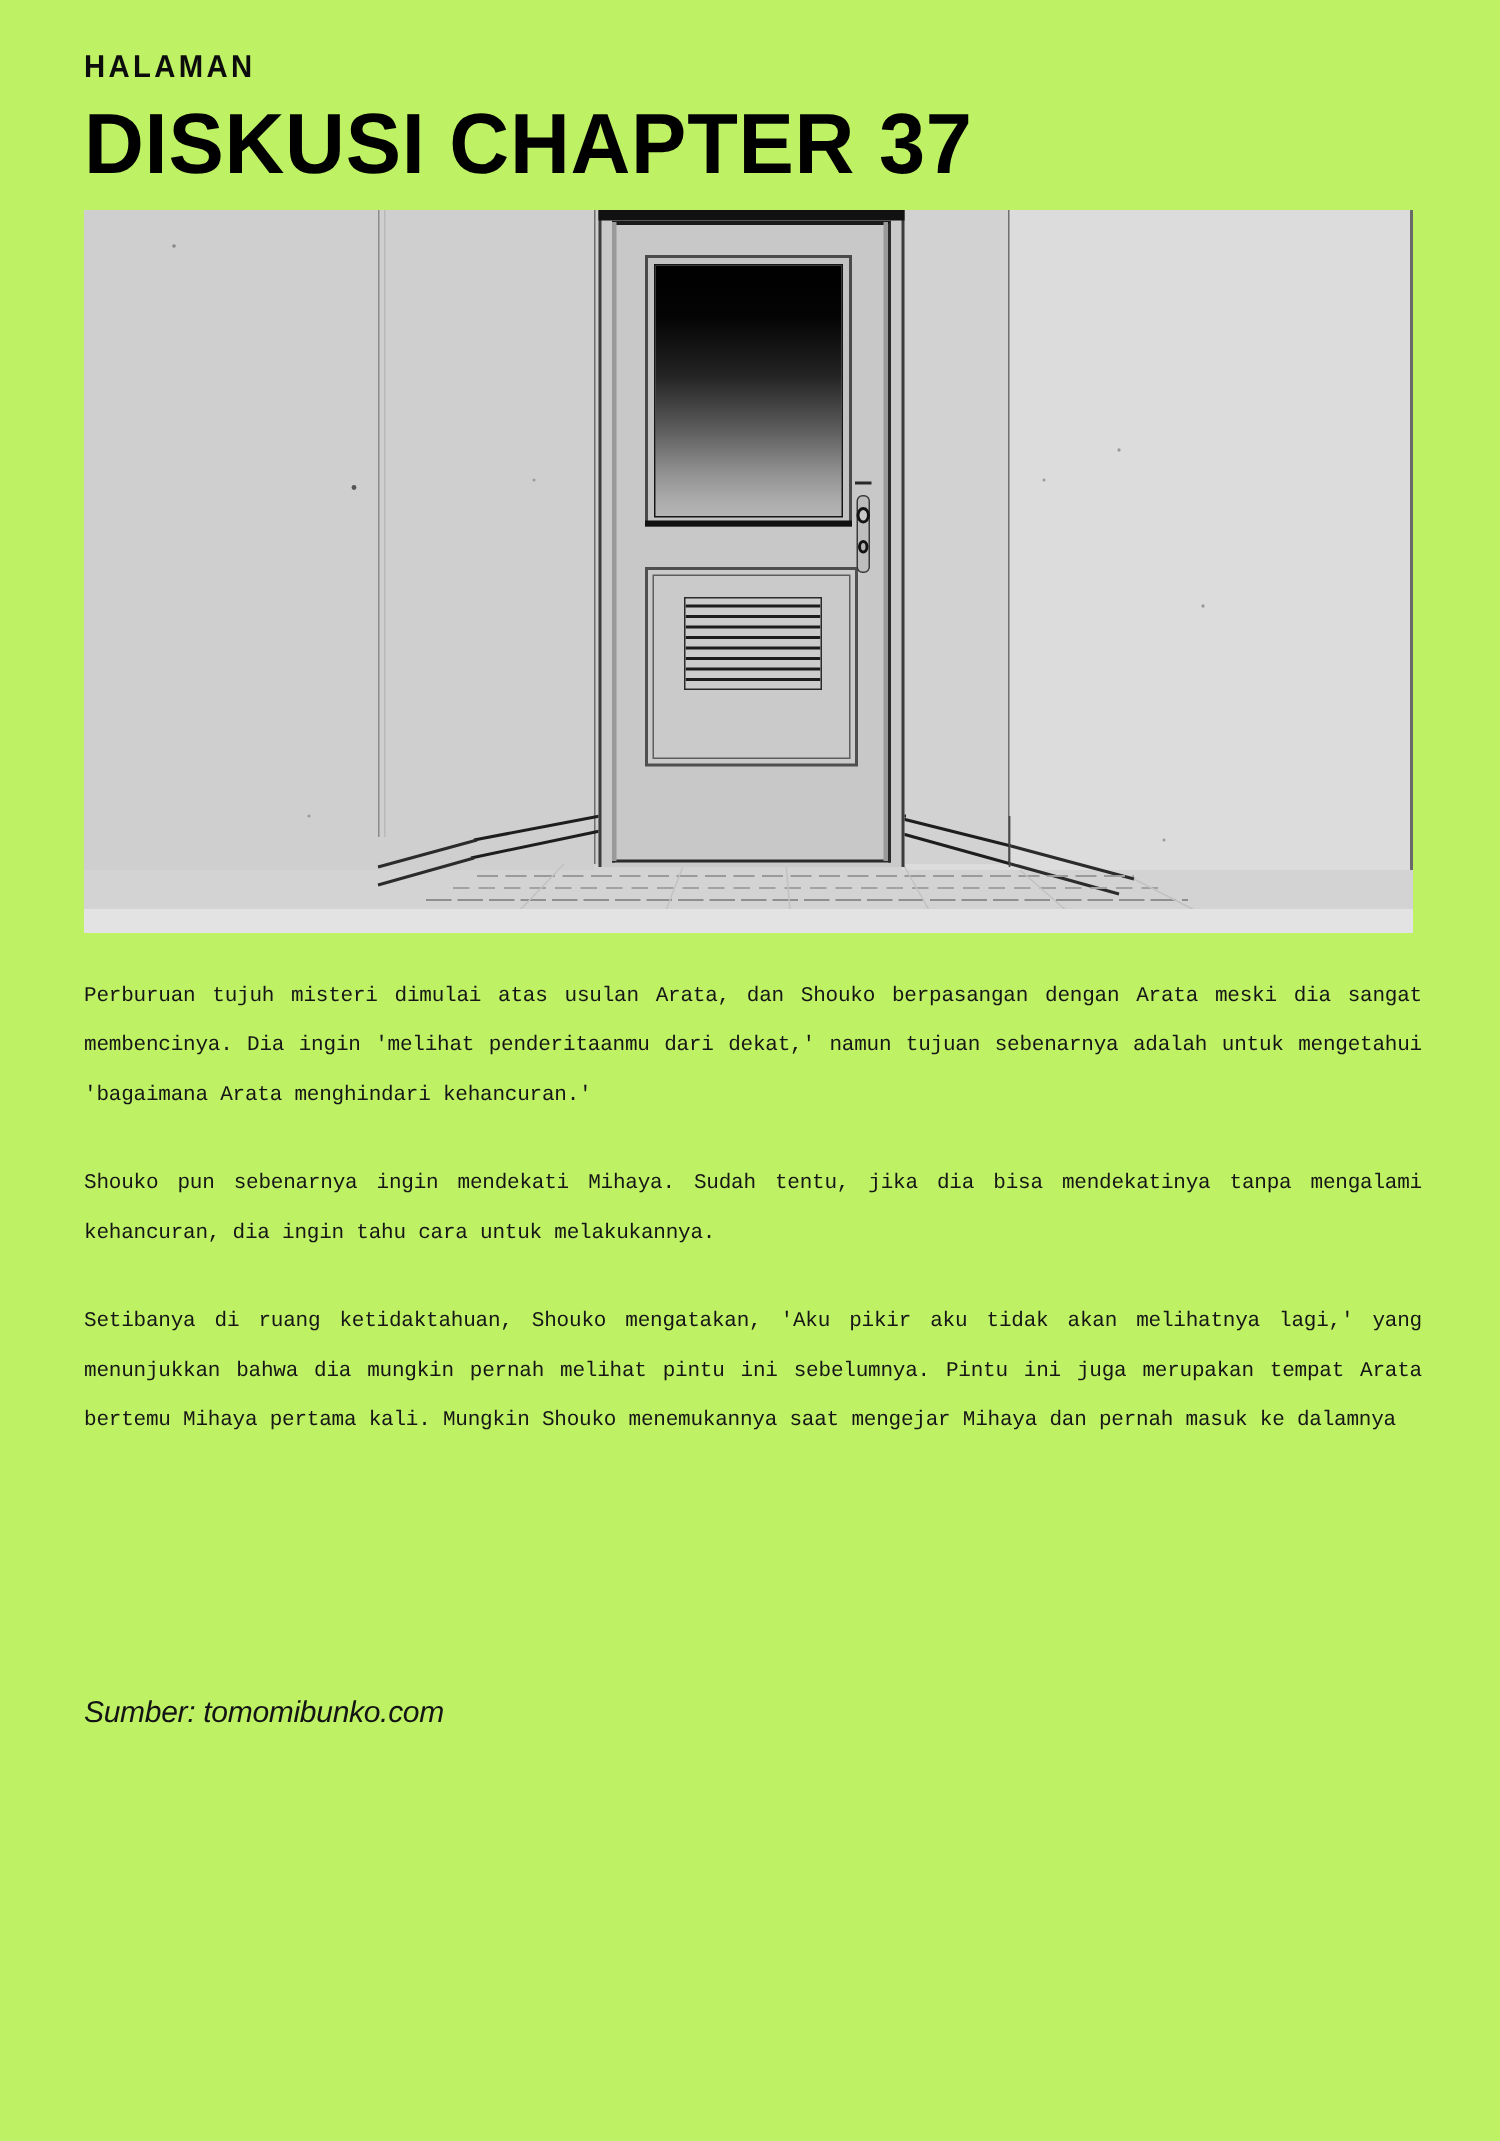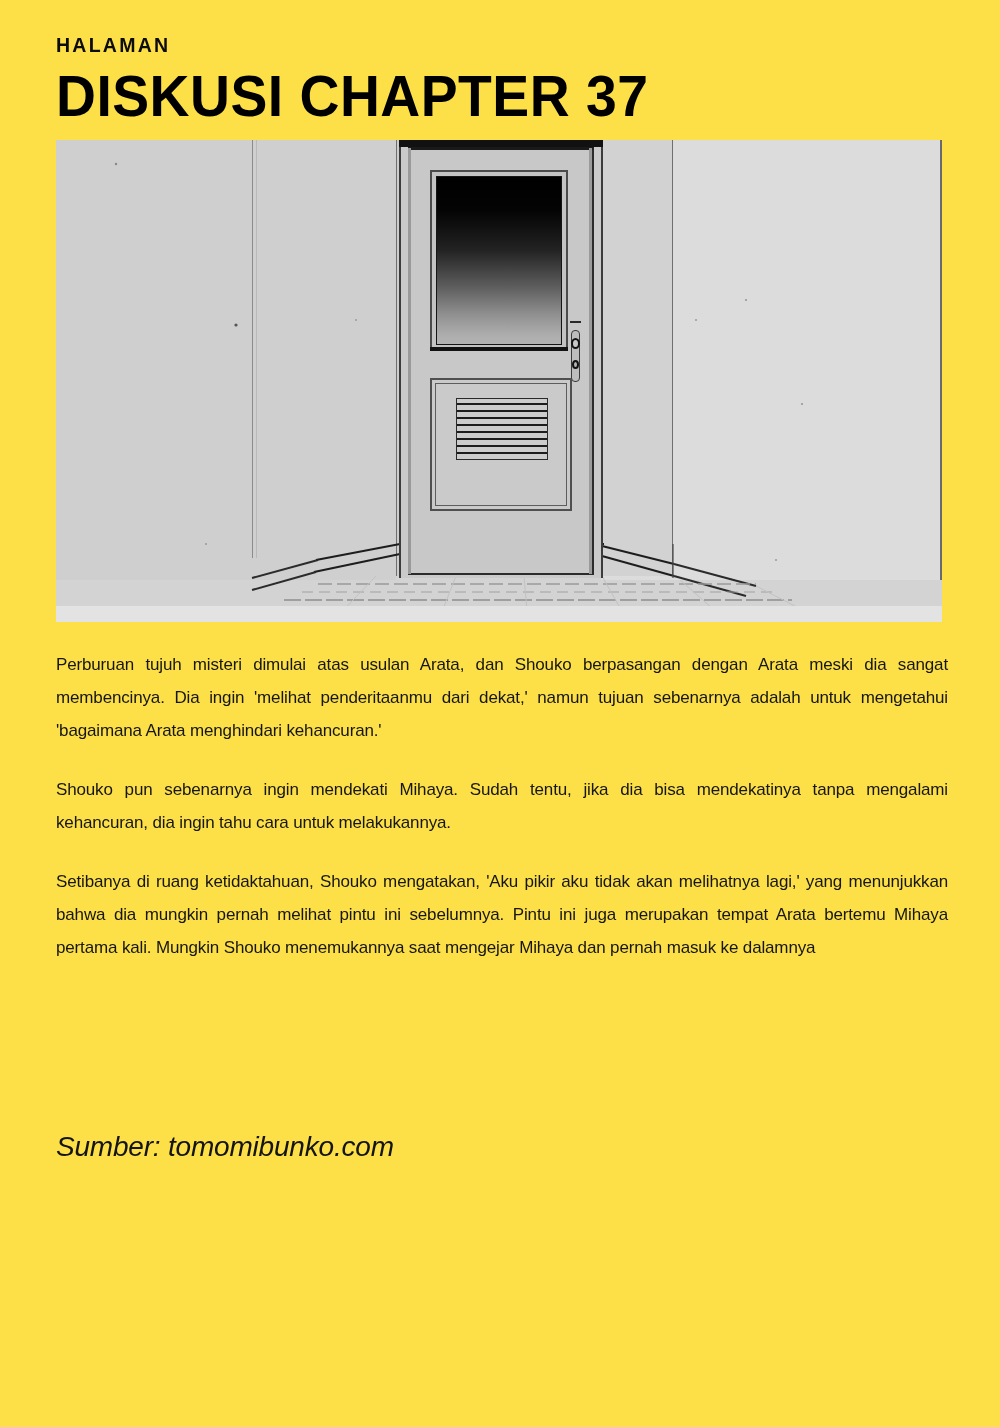--- a/index.html
+++ b/index.html
@@ -13,21 +13,21 @@
     height: 1427px;
     font-family: "Liberation Sans", sans-serif;
     color: #101010;
     overflow: hidden;
   }
 
   .page {
     position: relative;
     width: 1000px;
     height: 1427px;
-    background: #fde047;
+    background: #bef264;
     padding: 0;
   }
 
   
   .header {
     padding: 34px 0 0 56px;
   }
   .kicker {
     font-family: "Liberation Sans", sans-serif;
     font-size: 21px;
@@ -250,37 +250,37 @@
   }
 
   
   .content {
     position: absolute;
     left: 56px;
     top: 648px;
     width: 892px;
   }
   .para {
-    font-family: Liberation Sans, sans-serif;
-    font-size: 17px;
+    font-family: Liberation Mono, monospace;
+    font-size: 14px;
     line-height: 33px;
     color: #161616;
     text-align: justify;
     margin: 0 0 26px 0;
     letter-spacing: -0.15px;
   }
   .para:last-of-type { margin-bottom: 0; }
 
   .source {
     position: absolute;
     left: 56px;
     top: 1131px;
     font-family: "Liberation Sans", sans-serif;
     font-style: italic;
-    font-size: 28px;
+    font-size: 20px;
     color: #141414;
     letter-spacing: -0.2px;
   }
 </style>
 </head>
 <body>
 
 <div class="page">
 
   <div class="header">

